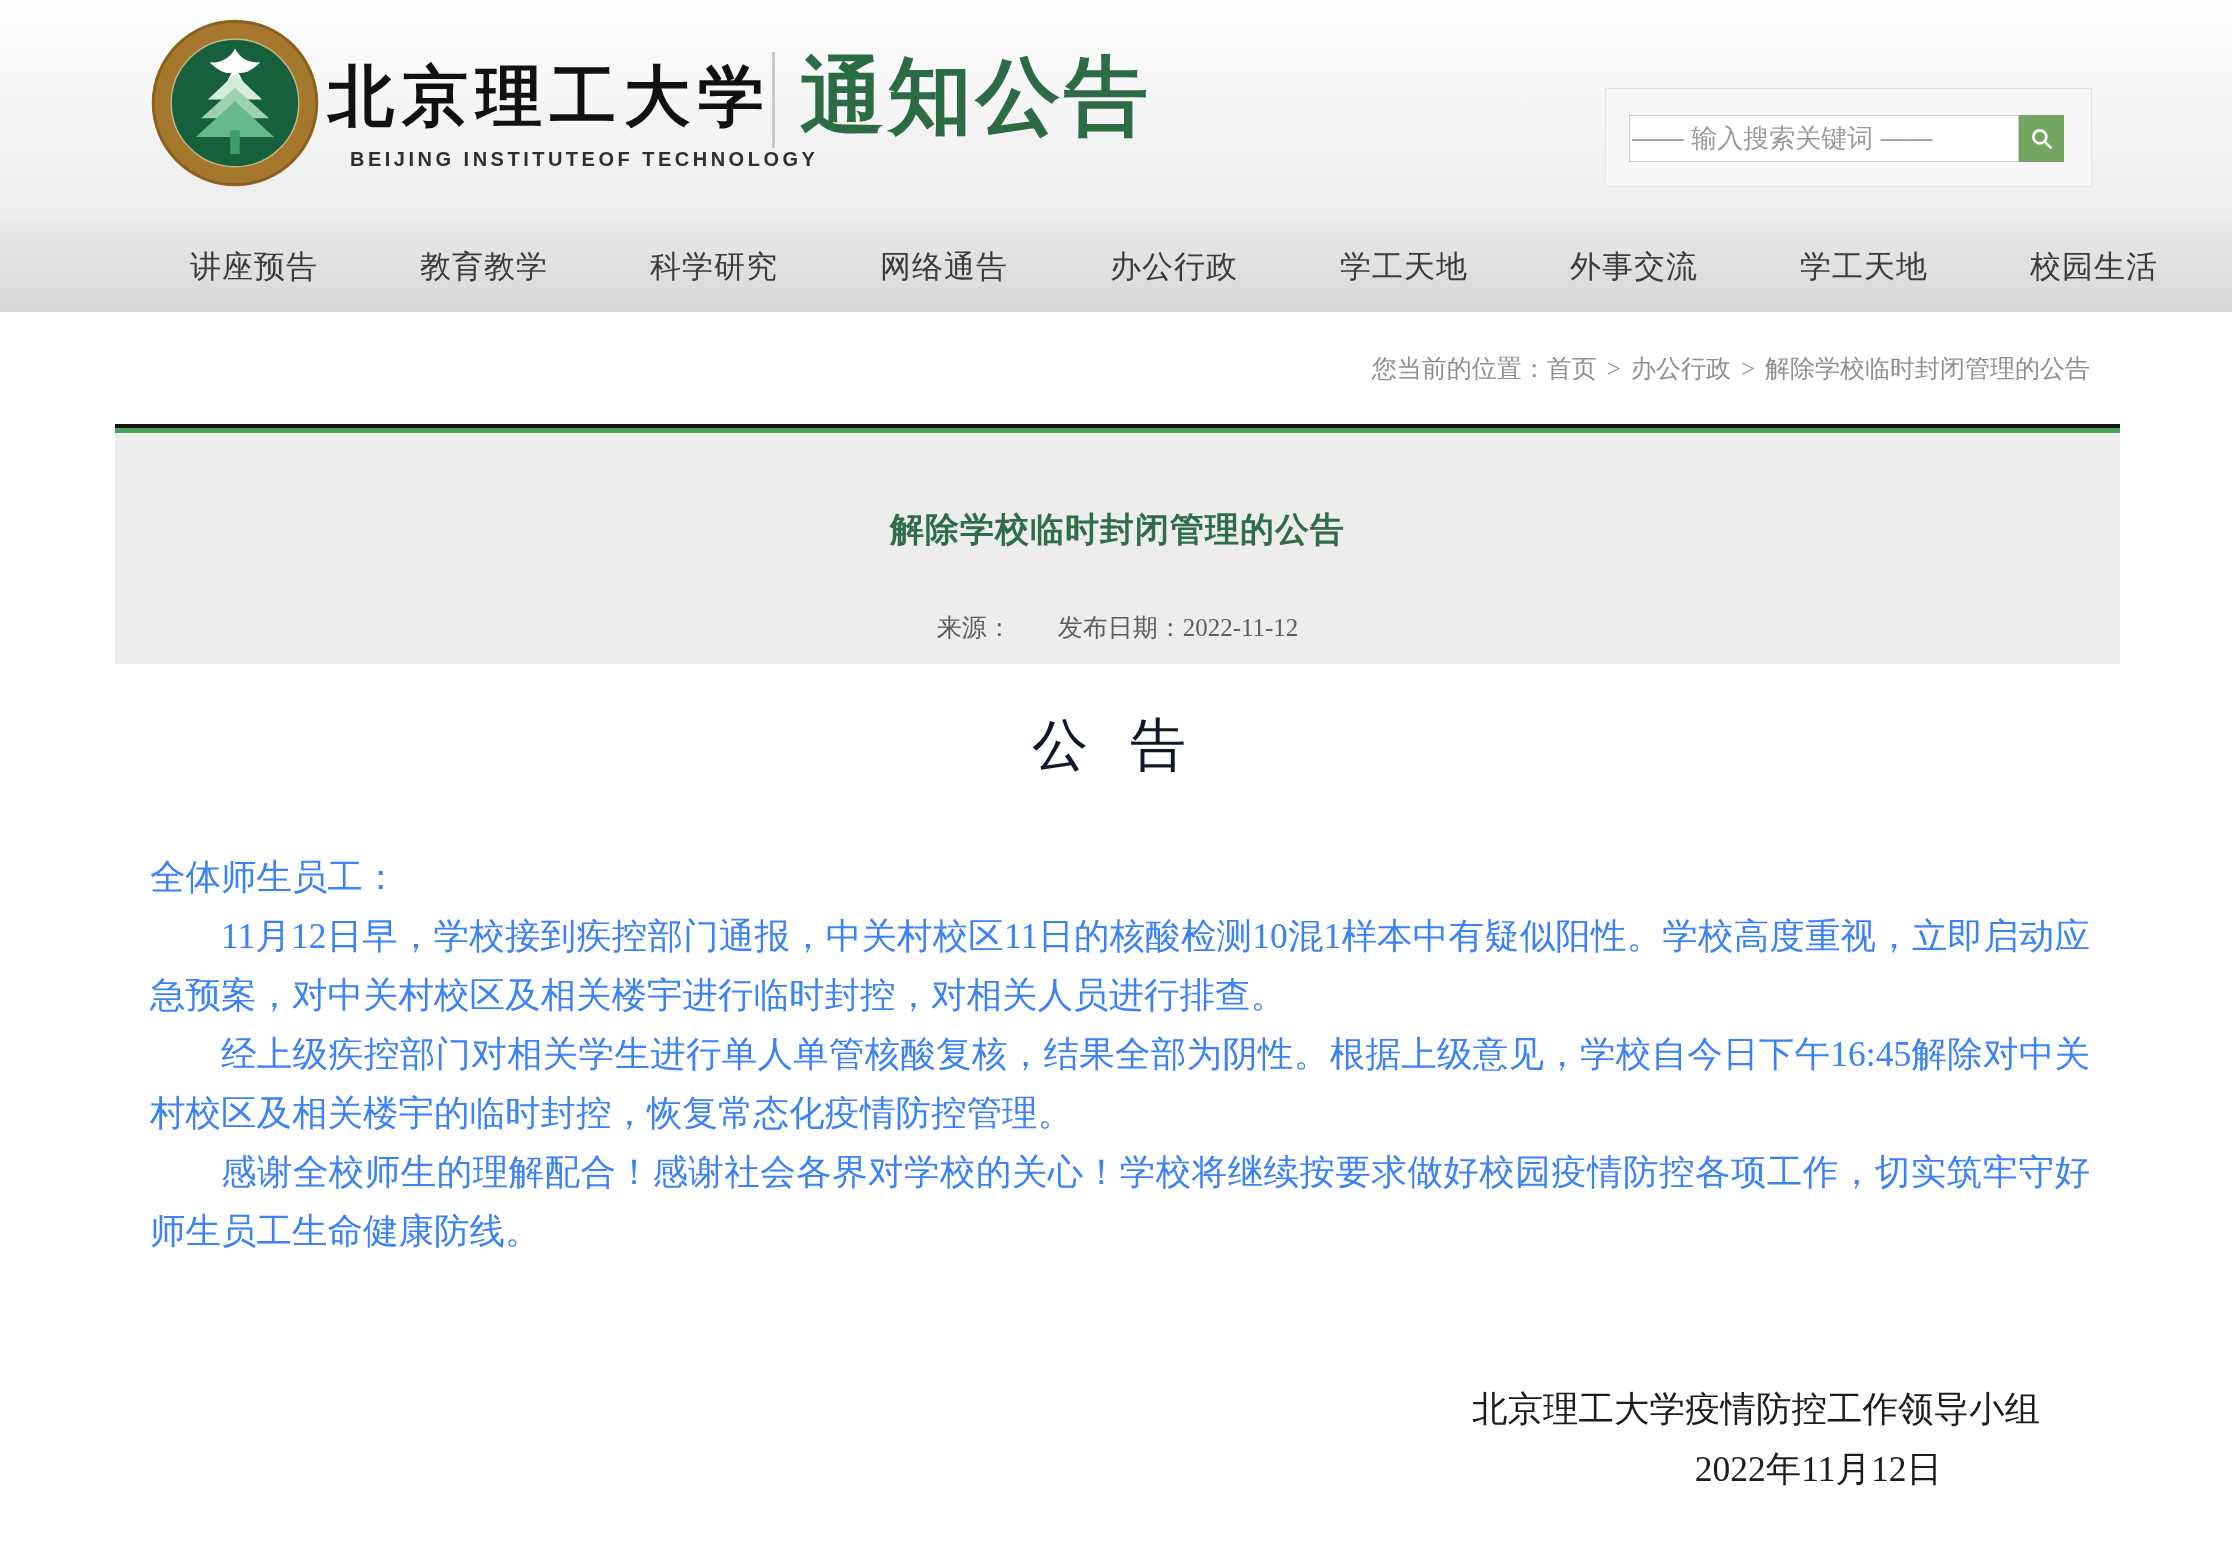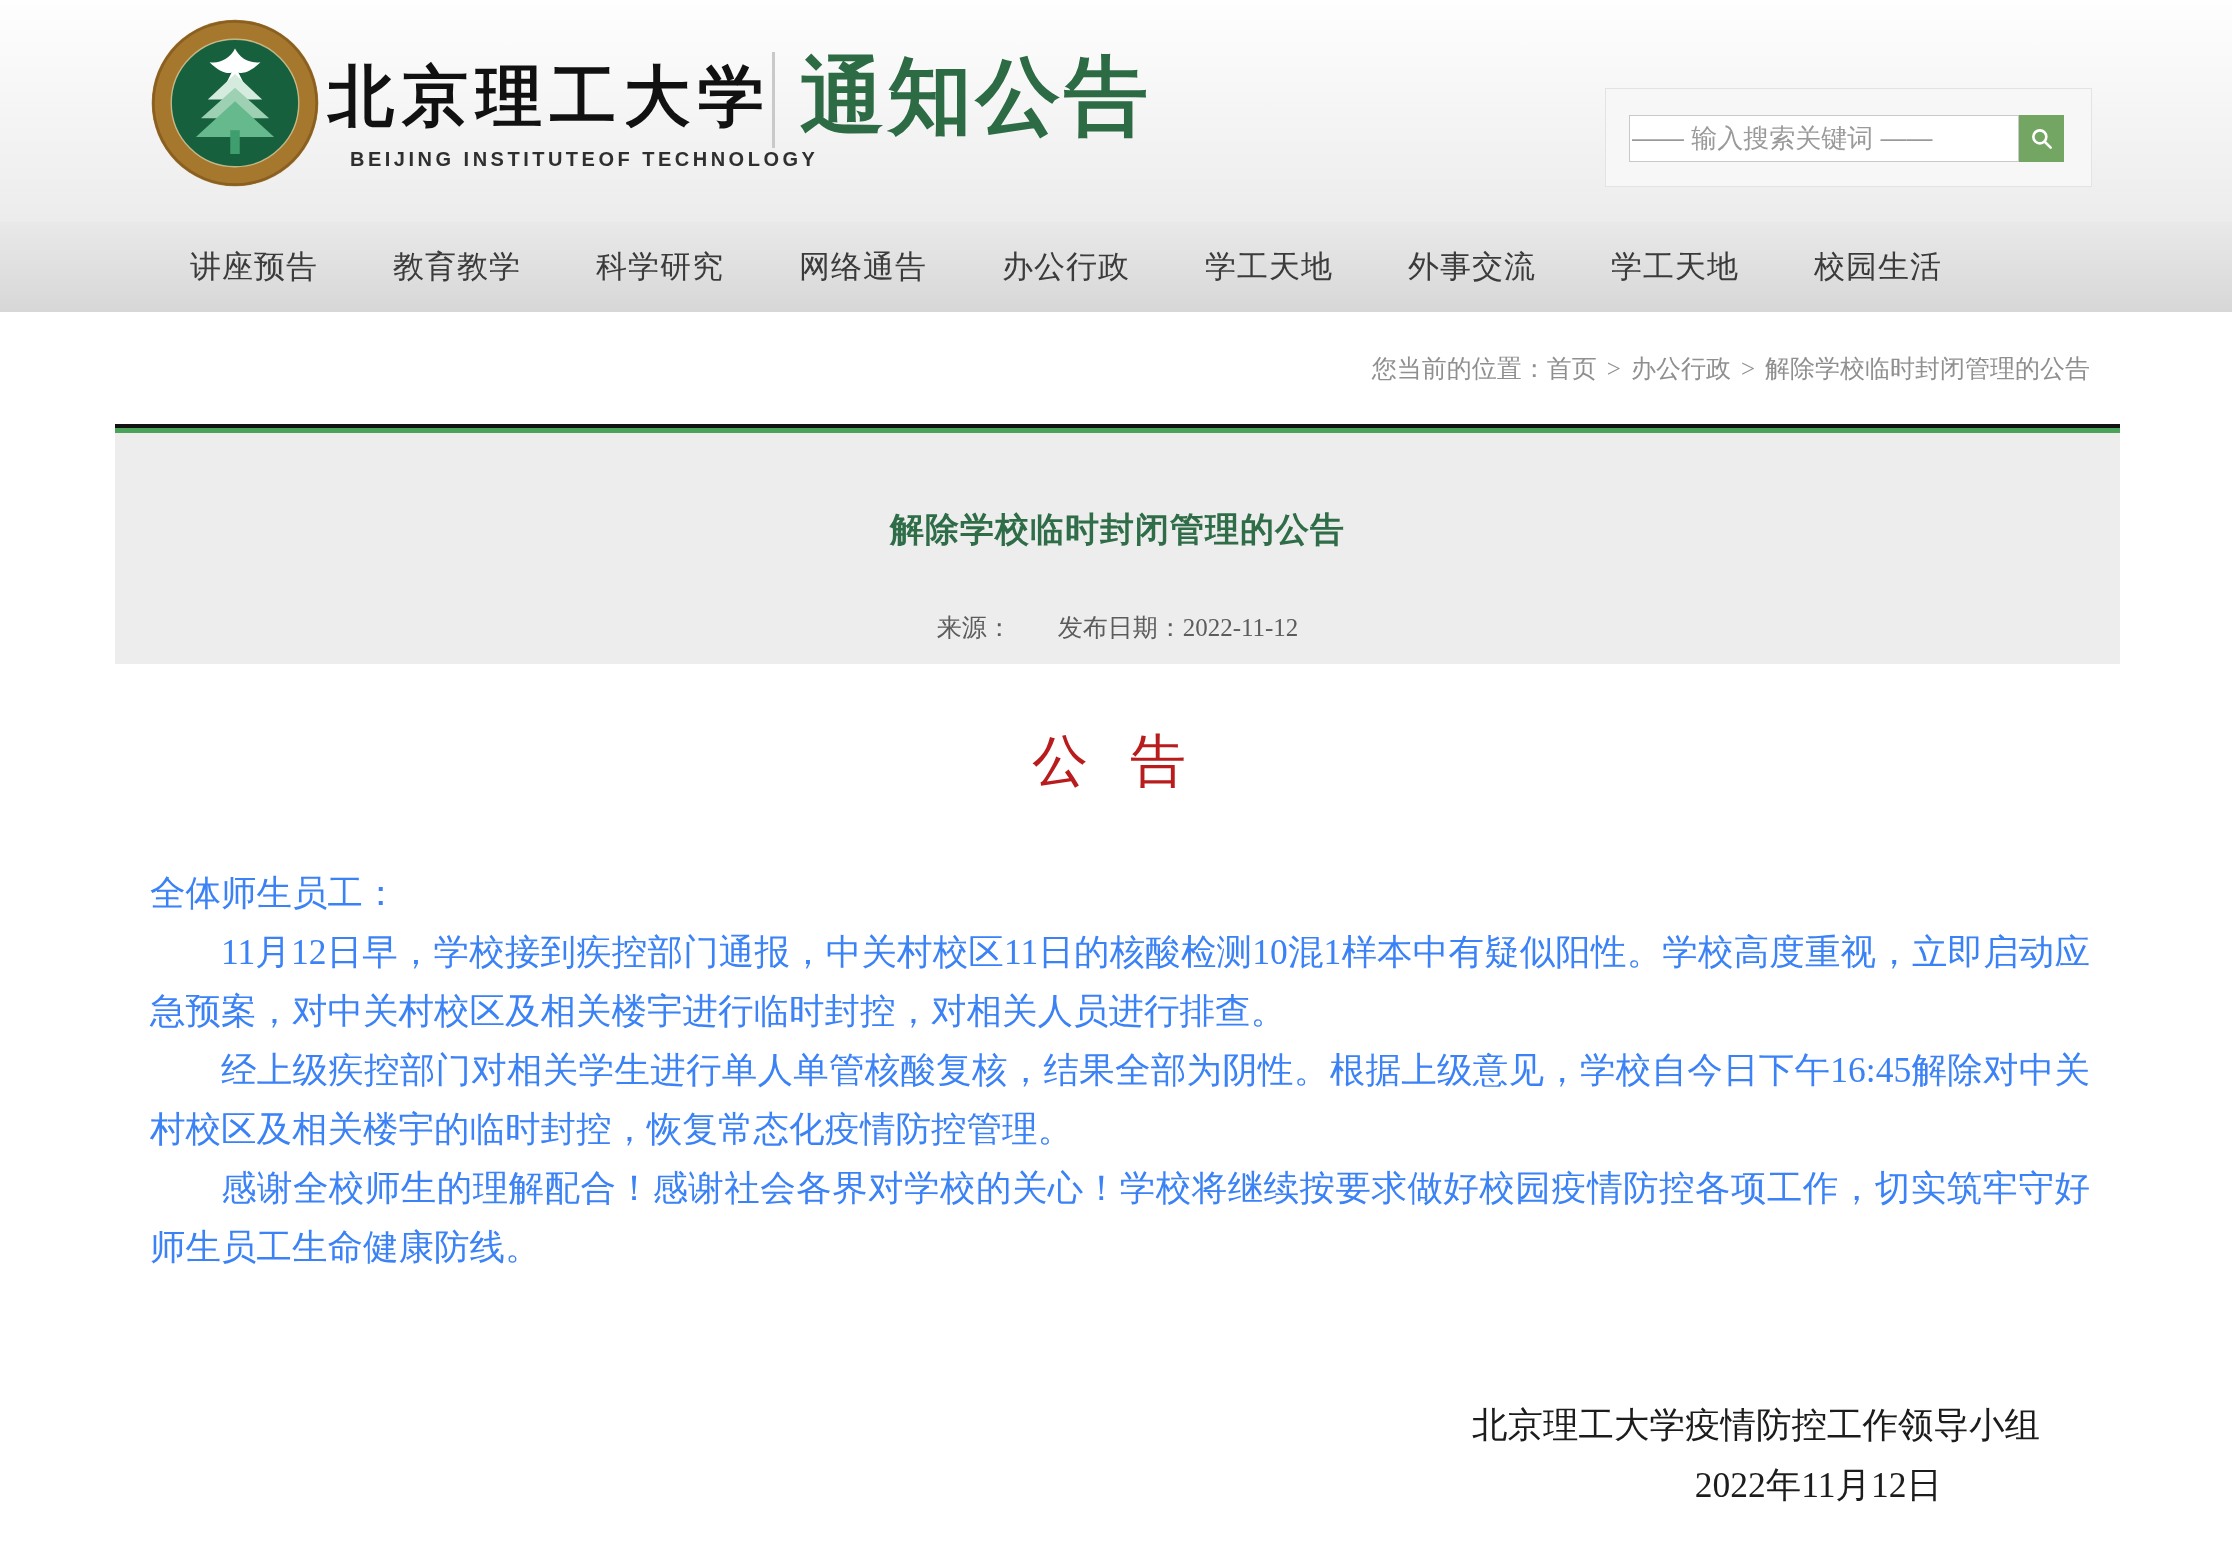--- a/index.html
+++ b/index.html
@@ -24,39 +24,39 @@
   .search-panel{position:absolute;left:1605px;top:88px;width:487px;height:99px;
     background:#f7f7f7;border:1px solid #e3e3e3;box-sizing:border-box;}
   .search-input{position:absolute;left:23px;top:26px;width:390px;height:47px;
     box-sizing:border-box;border:1px solid #c9c9c9;background:#fff;outline:none;
     font-size:26px;color:#444;text-align:left;font-family:"Liberation Sans",sans-serif;}
   .search-input::placeholder{color:#9a9a9a;}
   .search-btn{position:absolute;left:413px;top:26px;width:45px;height:47px;
     background:#73a563;border:none;cursor:pointer;display:flex;align-items:center;justify-content:center;padding:0;}
   
   .nav{height:90px;background:linear-gradient(#e9e9e9,#d7d7d7);
-    display:flex;align-items:center;padding-left:190px;gap:75px;
+    display:flex;align-items:center;padding-left:190px;gap:102px;
     font-family:"Liberation Sans",sans-serif;}
   .nav a{font-size:31px;color:#3b3b3b;text-decoration:none;letter-spacing:1px;}
   
   .breadcrumb{position:absolute;right:142px;top:352px;font-size:25px;color:#8f8f8f;
     font-family:"Liberation Serif",serif;}
   .breadcrumb a{color:#8f8f8f;text-decoration:none;}
   .breadcrumb .sep{margin:0 10px;}
   
   .article-head{position:absolute;left:115px;right:112px;top:424px;height:236px;
     background:#ededed;border-top:4px solid #121212;}
   .article-head .green-line{height:5px;background:#4aa35a;}
   .article-title{margin-top:74px;text-align:center;font-size:34px;font-weight:600;
     color:#2e6d47;font-family:"Liberation Sans",sans-serif;letter-spacing:1px;}
   .article-meta{margin-top:58px;text-align:center;font-size:25px;color:#5c5c5c;}
   .article-meta .meta-gap{display:inline-block;width:46px;}
   
   .article-body{position:absolute;left:0;top:660px;width:2232px;padding:0 0 40px 0;}
-  .notice-heading{margin-top:64px;text-align:center;font-size:56px;color:#b91c1c;
+  .notice-heading{margin-top:48px;text-align:center;font-size:56px;color:#0f172a;
     letter-spacing:14px;font-weight:500;}
   .notice-text{margin:64px 142px 0 150px;font-size:35.5px;line-height:59px;
     color:#3b82f6;text-align:justify;}
   .notice-text p{margin:0;}
   .notice-text p.indent{text-indent:2em;}
   .signature{margin:118px 142px 0 150px;text-align:right;font-size:35.5px;
     line-height:60px;color:#1c1c1c;}
   .signature .org{padding-right:50px;}
   .signature .sign-date{padding-right:148px;}
 </style>

